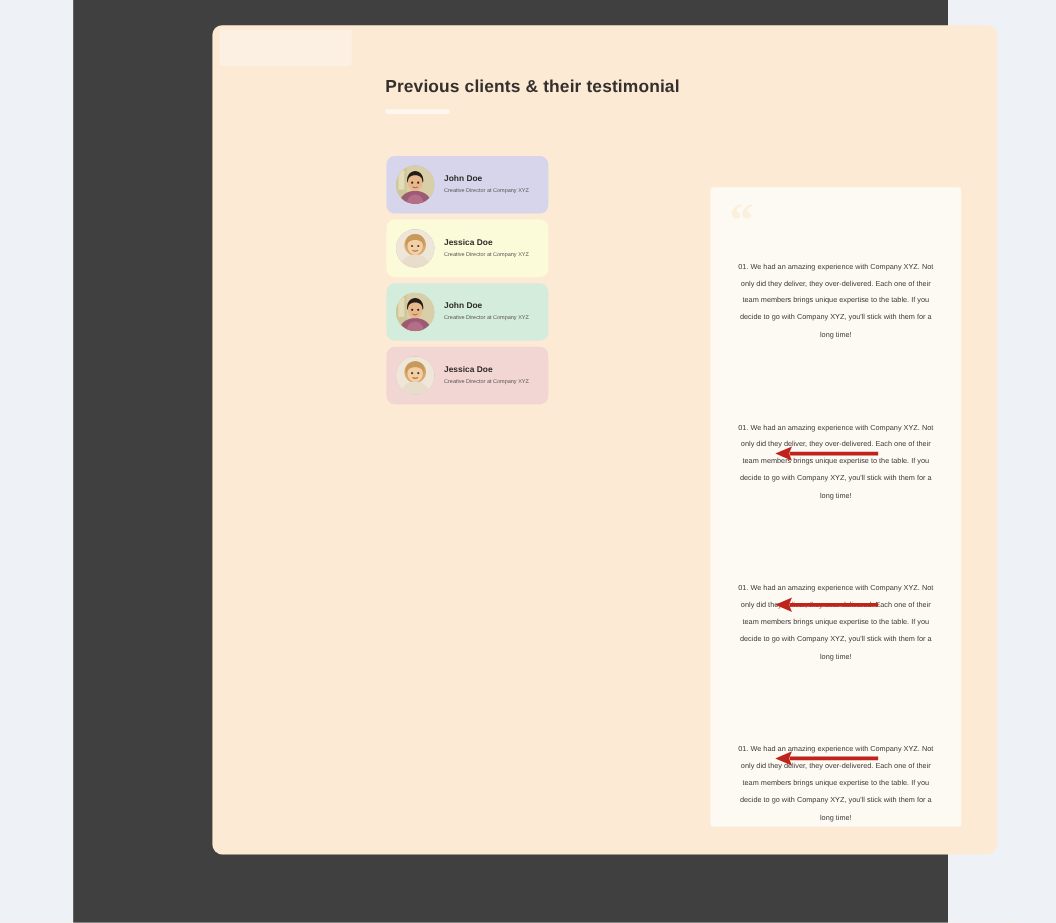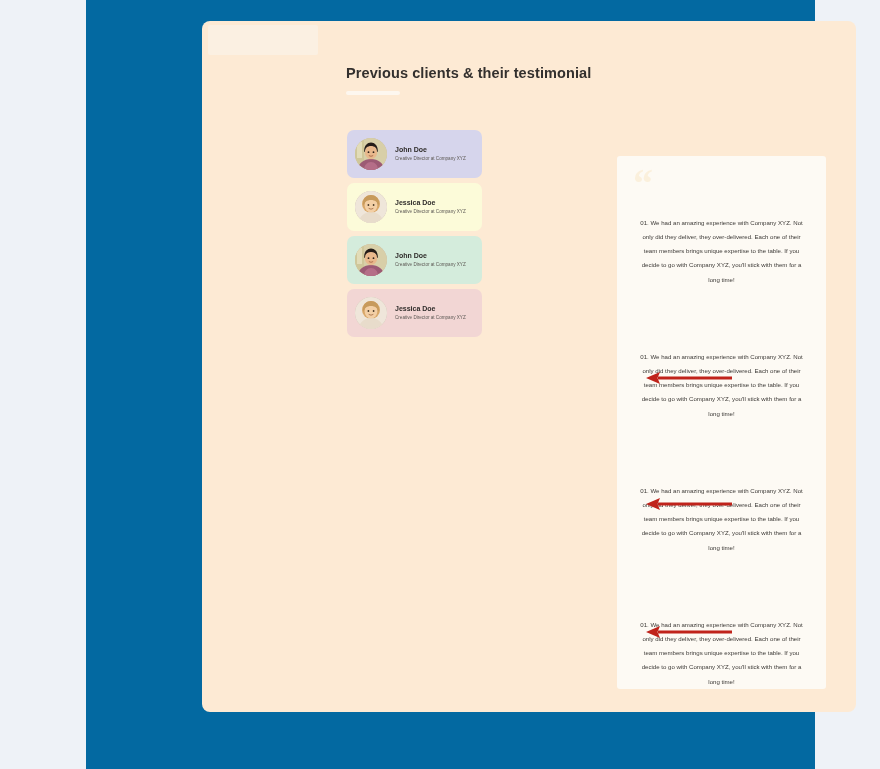--- a/index.html
+++ b/index.html
@@ -12,25 +12,25 @@
 
   body {
     background: #eef2f7;
     font-family: "Liberation Sans", sans-serif;
     position: relative;
   }
 
   
   .page-sheet {
     position: absolute;
-    left: 86px;
+    left: 61px;
     top: 0;
     width: 729px;
     height: 769px;
-    background: #0369a1;
+    background: #404040;
   }
 
   
   .content-panel {
     position: absolute;
     left: 116px;
     top: 21px;
     width: 654px;
     height: 691px;
     background: #fdead4;

